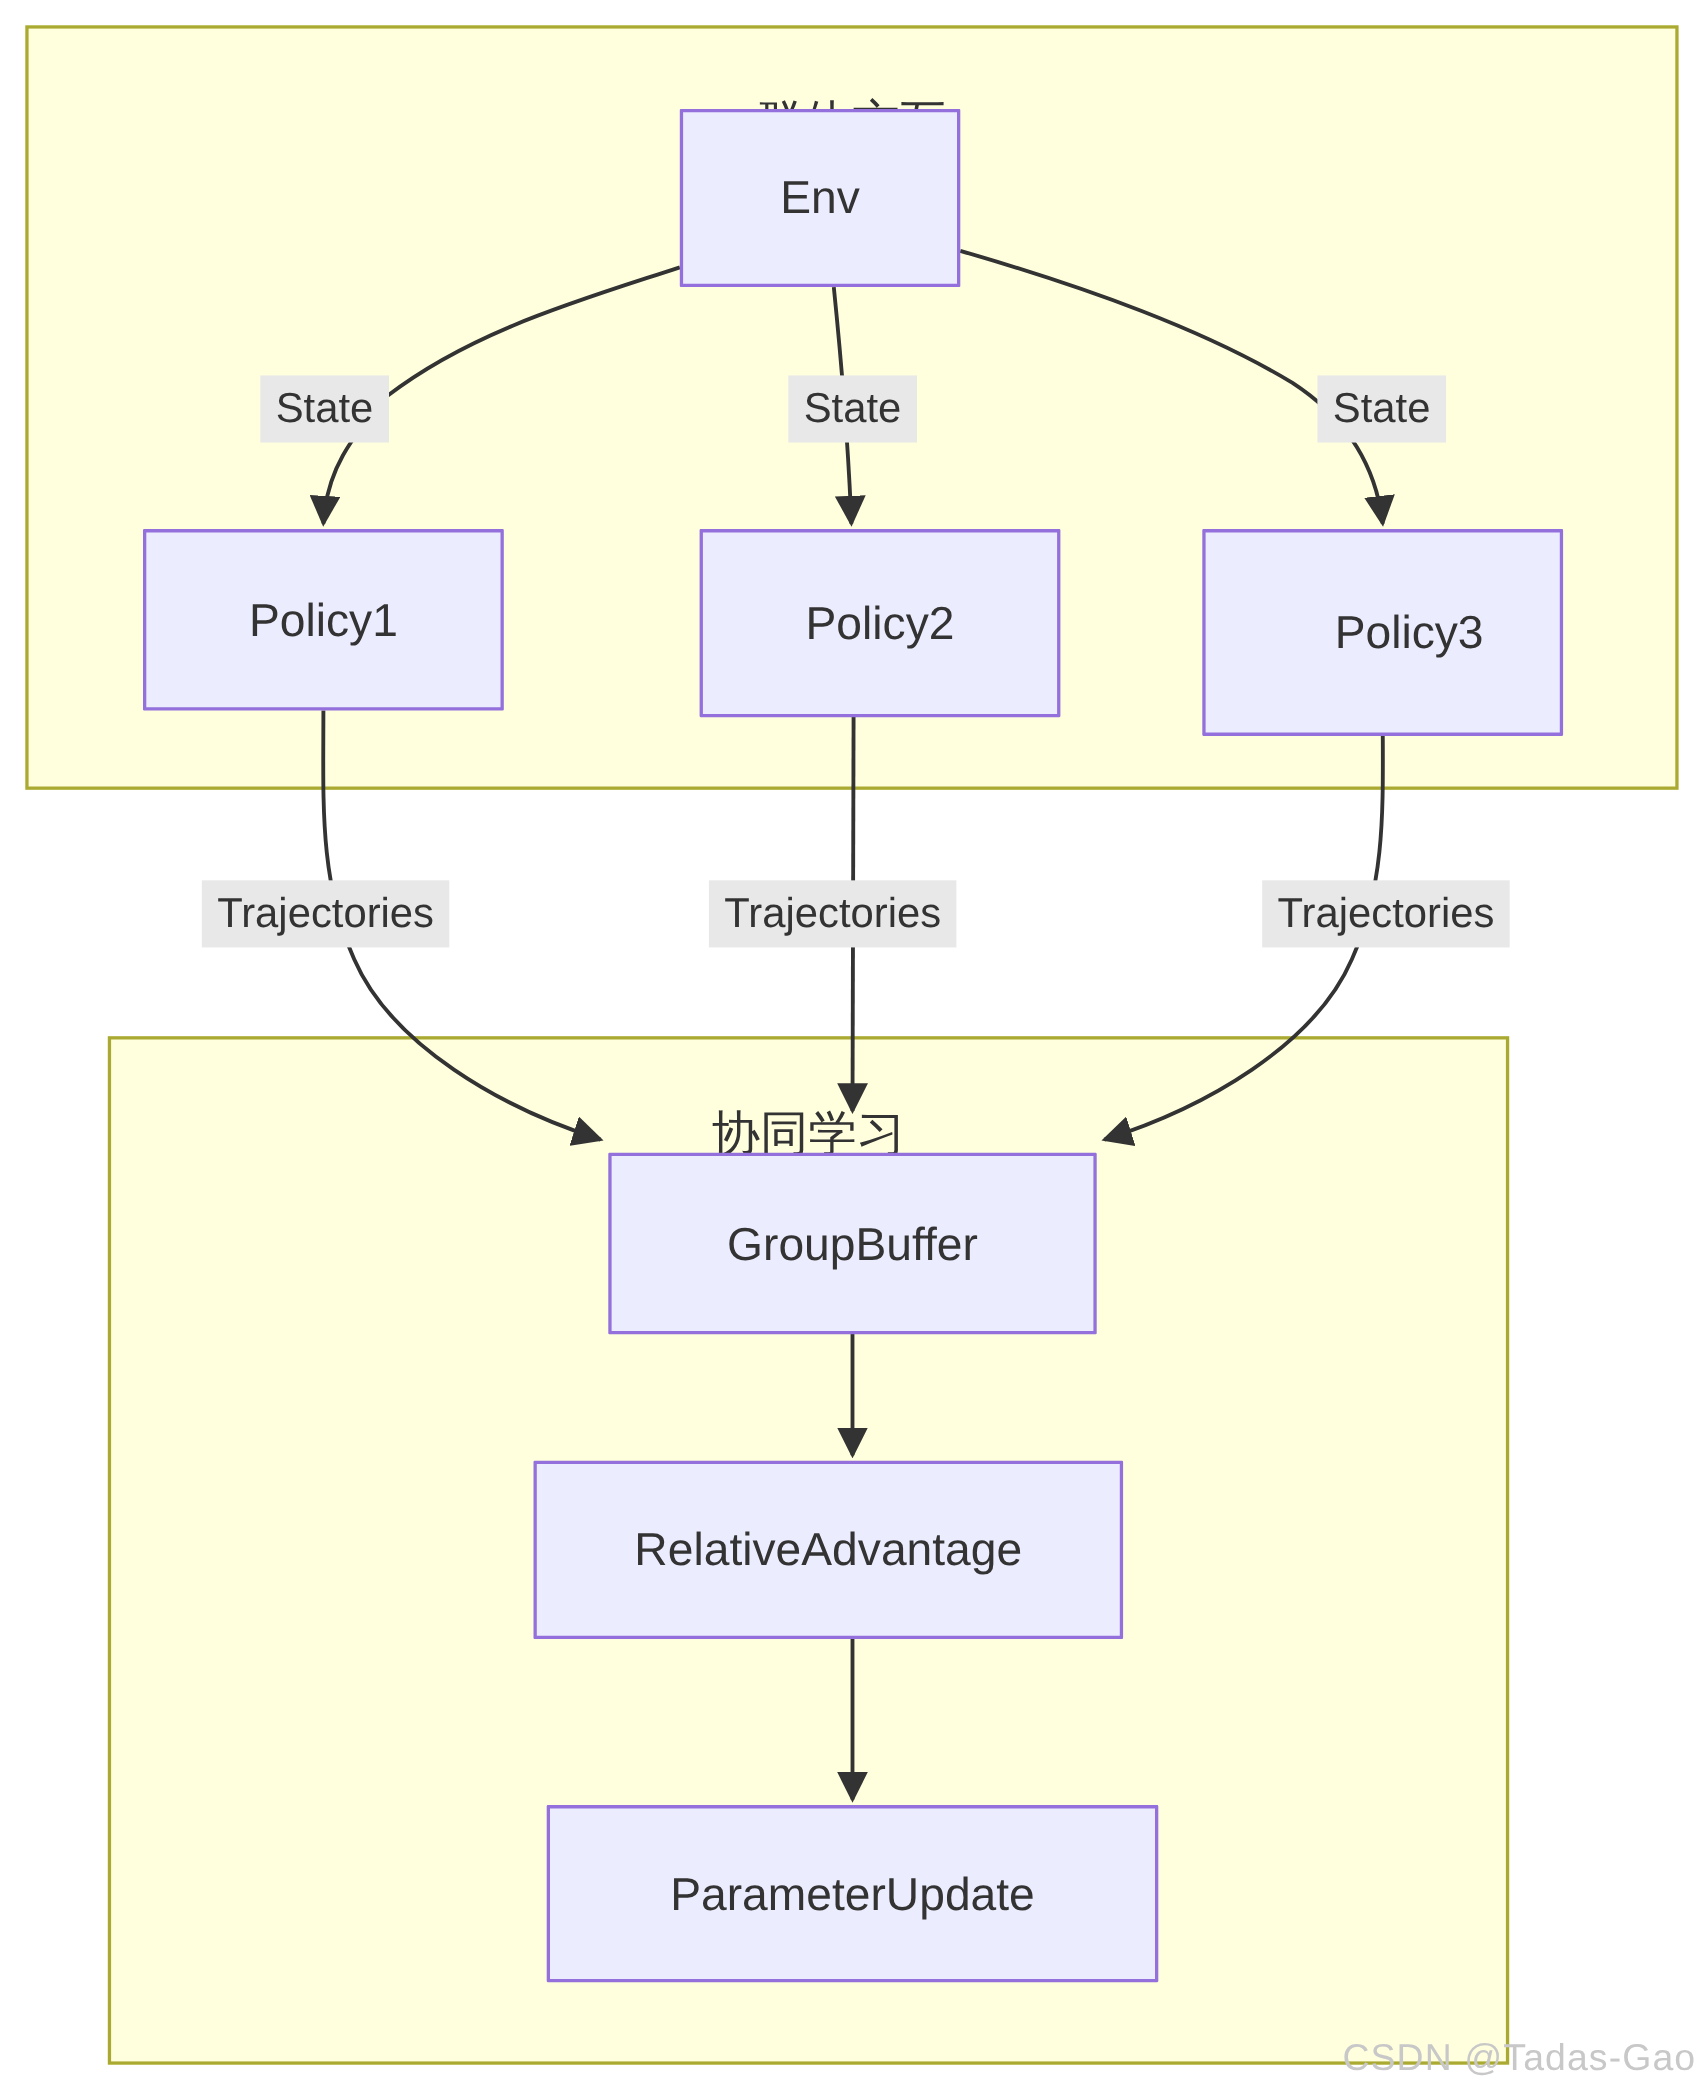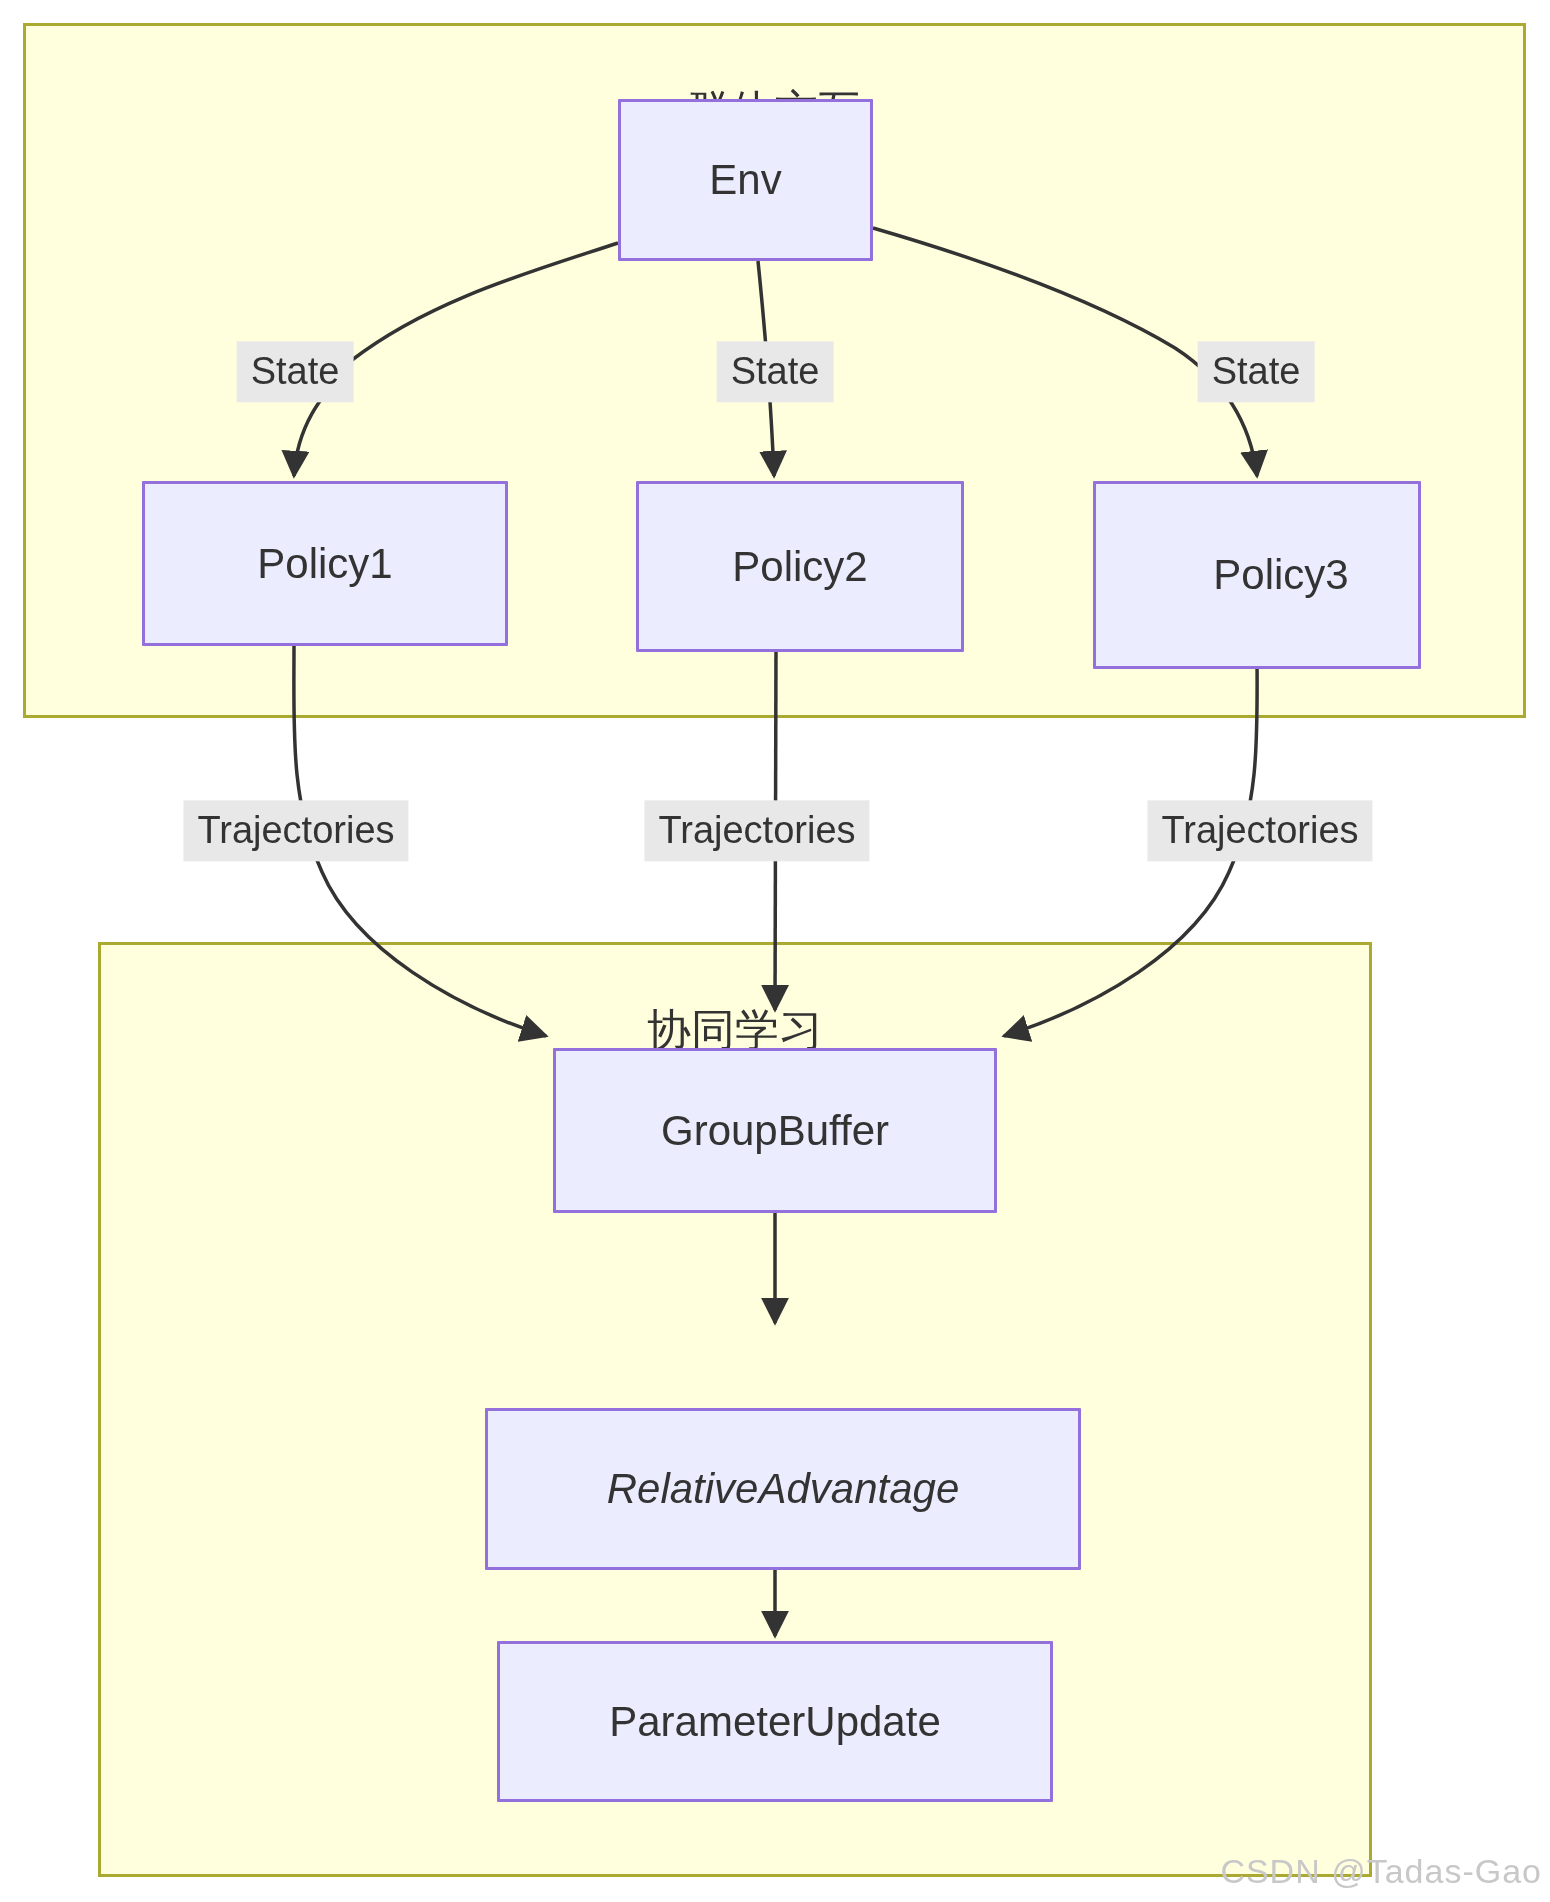--- a/index.html
+++ b/index.html
@@ -43,25 +43,25 @@
   #el-traj-2{left:757px;top:831px;}
   #el-traj-3{left:1260px;top:831px;}
 
   .node{
     position:absolute;background:var(--node-fill);
     border:3.5px solid var(--node-border);box-sizing:border-box;border-radius:1px;
     display:flex;align-items:center;justify-content:center;
     font-size:42px;color:var(--text-color);z-index:4;white-space:nowrap;
   }
   #node-env{left:618px;top:99px;width:255px;height:162px;}
-  #node-policy1{left:142px;top:481px;width:366px;height:165px;}
+  #node-policy1{left:130px;top:481px;width:328px;height:165px;}
   #node-policy2{left:636px;top:481px;width:328px;height:171px;}
   #node-policy3{left:1093px;top:481px;width:328px;height:188px;padding-left:48px;}
   #node-groupbuffer{left:553px;top:1015px;width:444px;height:165px;margin-top:33px;}
-  #node-relativeadvantage{left:485px;top:1408px;width:596px;height:162px;font-style:italic;}
+  #node-relativeadvantage{left:485px;top:1328px;width:536px;height:162px;}
   #node-parameterupdate{left:497px;top:1641px;width:556px;height:161px;}
 
   .watermark{
     position:absolute;top:1852px;right:8px;font-size:34px;
     color:var(--watermark-color);z-index:5;letter-spacing:1px;
   }
 </style>
 </head>
 <body>
 

